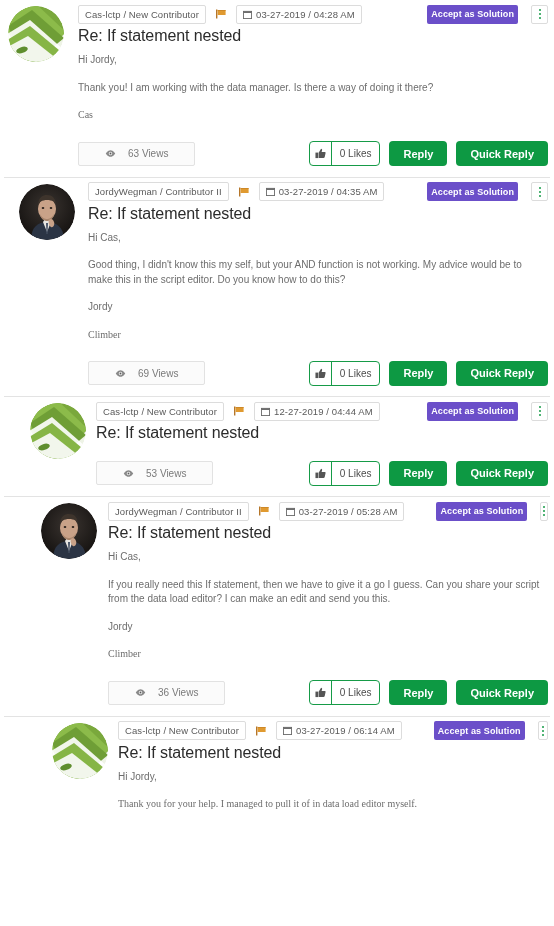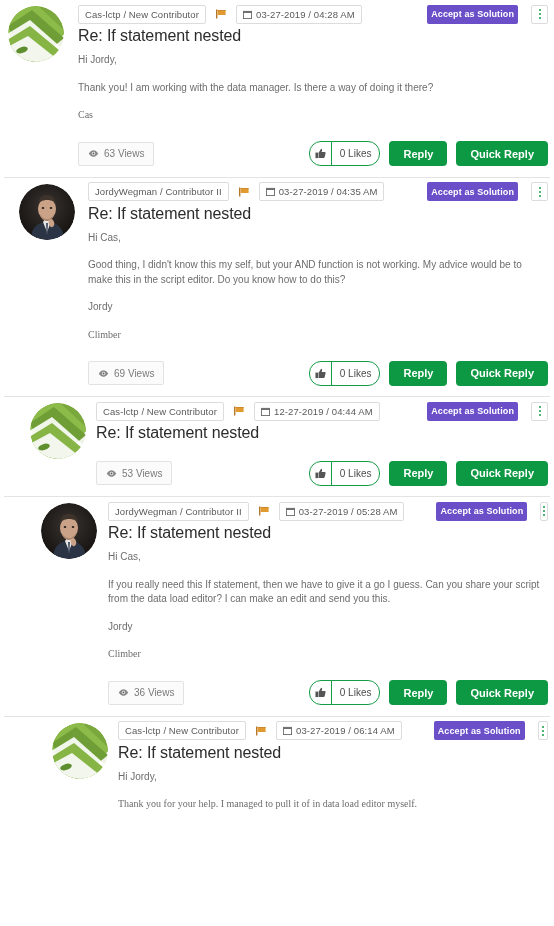--- a/index.html
+++ b/index.html
@@ -114,32 +114,32 @@
     margin-top: 18px;
     height: 26px;
   }
   .views-pill {
     border: 1px solid #e2e2e2;
     background: #fbfbfb;
     border-radius: 2px;
     height: 24px;
     display: inline-flex;
     align-items: center;
-    gap: 5px;
-    padding: 0 9px;
+    gap: 12px;
+    padding: 0 26px;
     font-size: 10px;
     color: #7a7a7a;
   }
   .action-spacer { flex: 1 1 auto; }
 
   .likes-box {
     display: inline-flex;
     align-items: stretch;
     border: 1px solid #169b47;
-    border-radius: 12px;
+    border-radius: 4px;
     height: 25px;
     overflow: hidden;
     background: #fff;
   }
   .likes-icon {
     display: inline-flex;
     align-items: center;
     justify-content: center;
     width: 22px;
     border-right: 1px solid #169b47;

